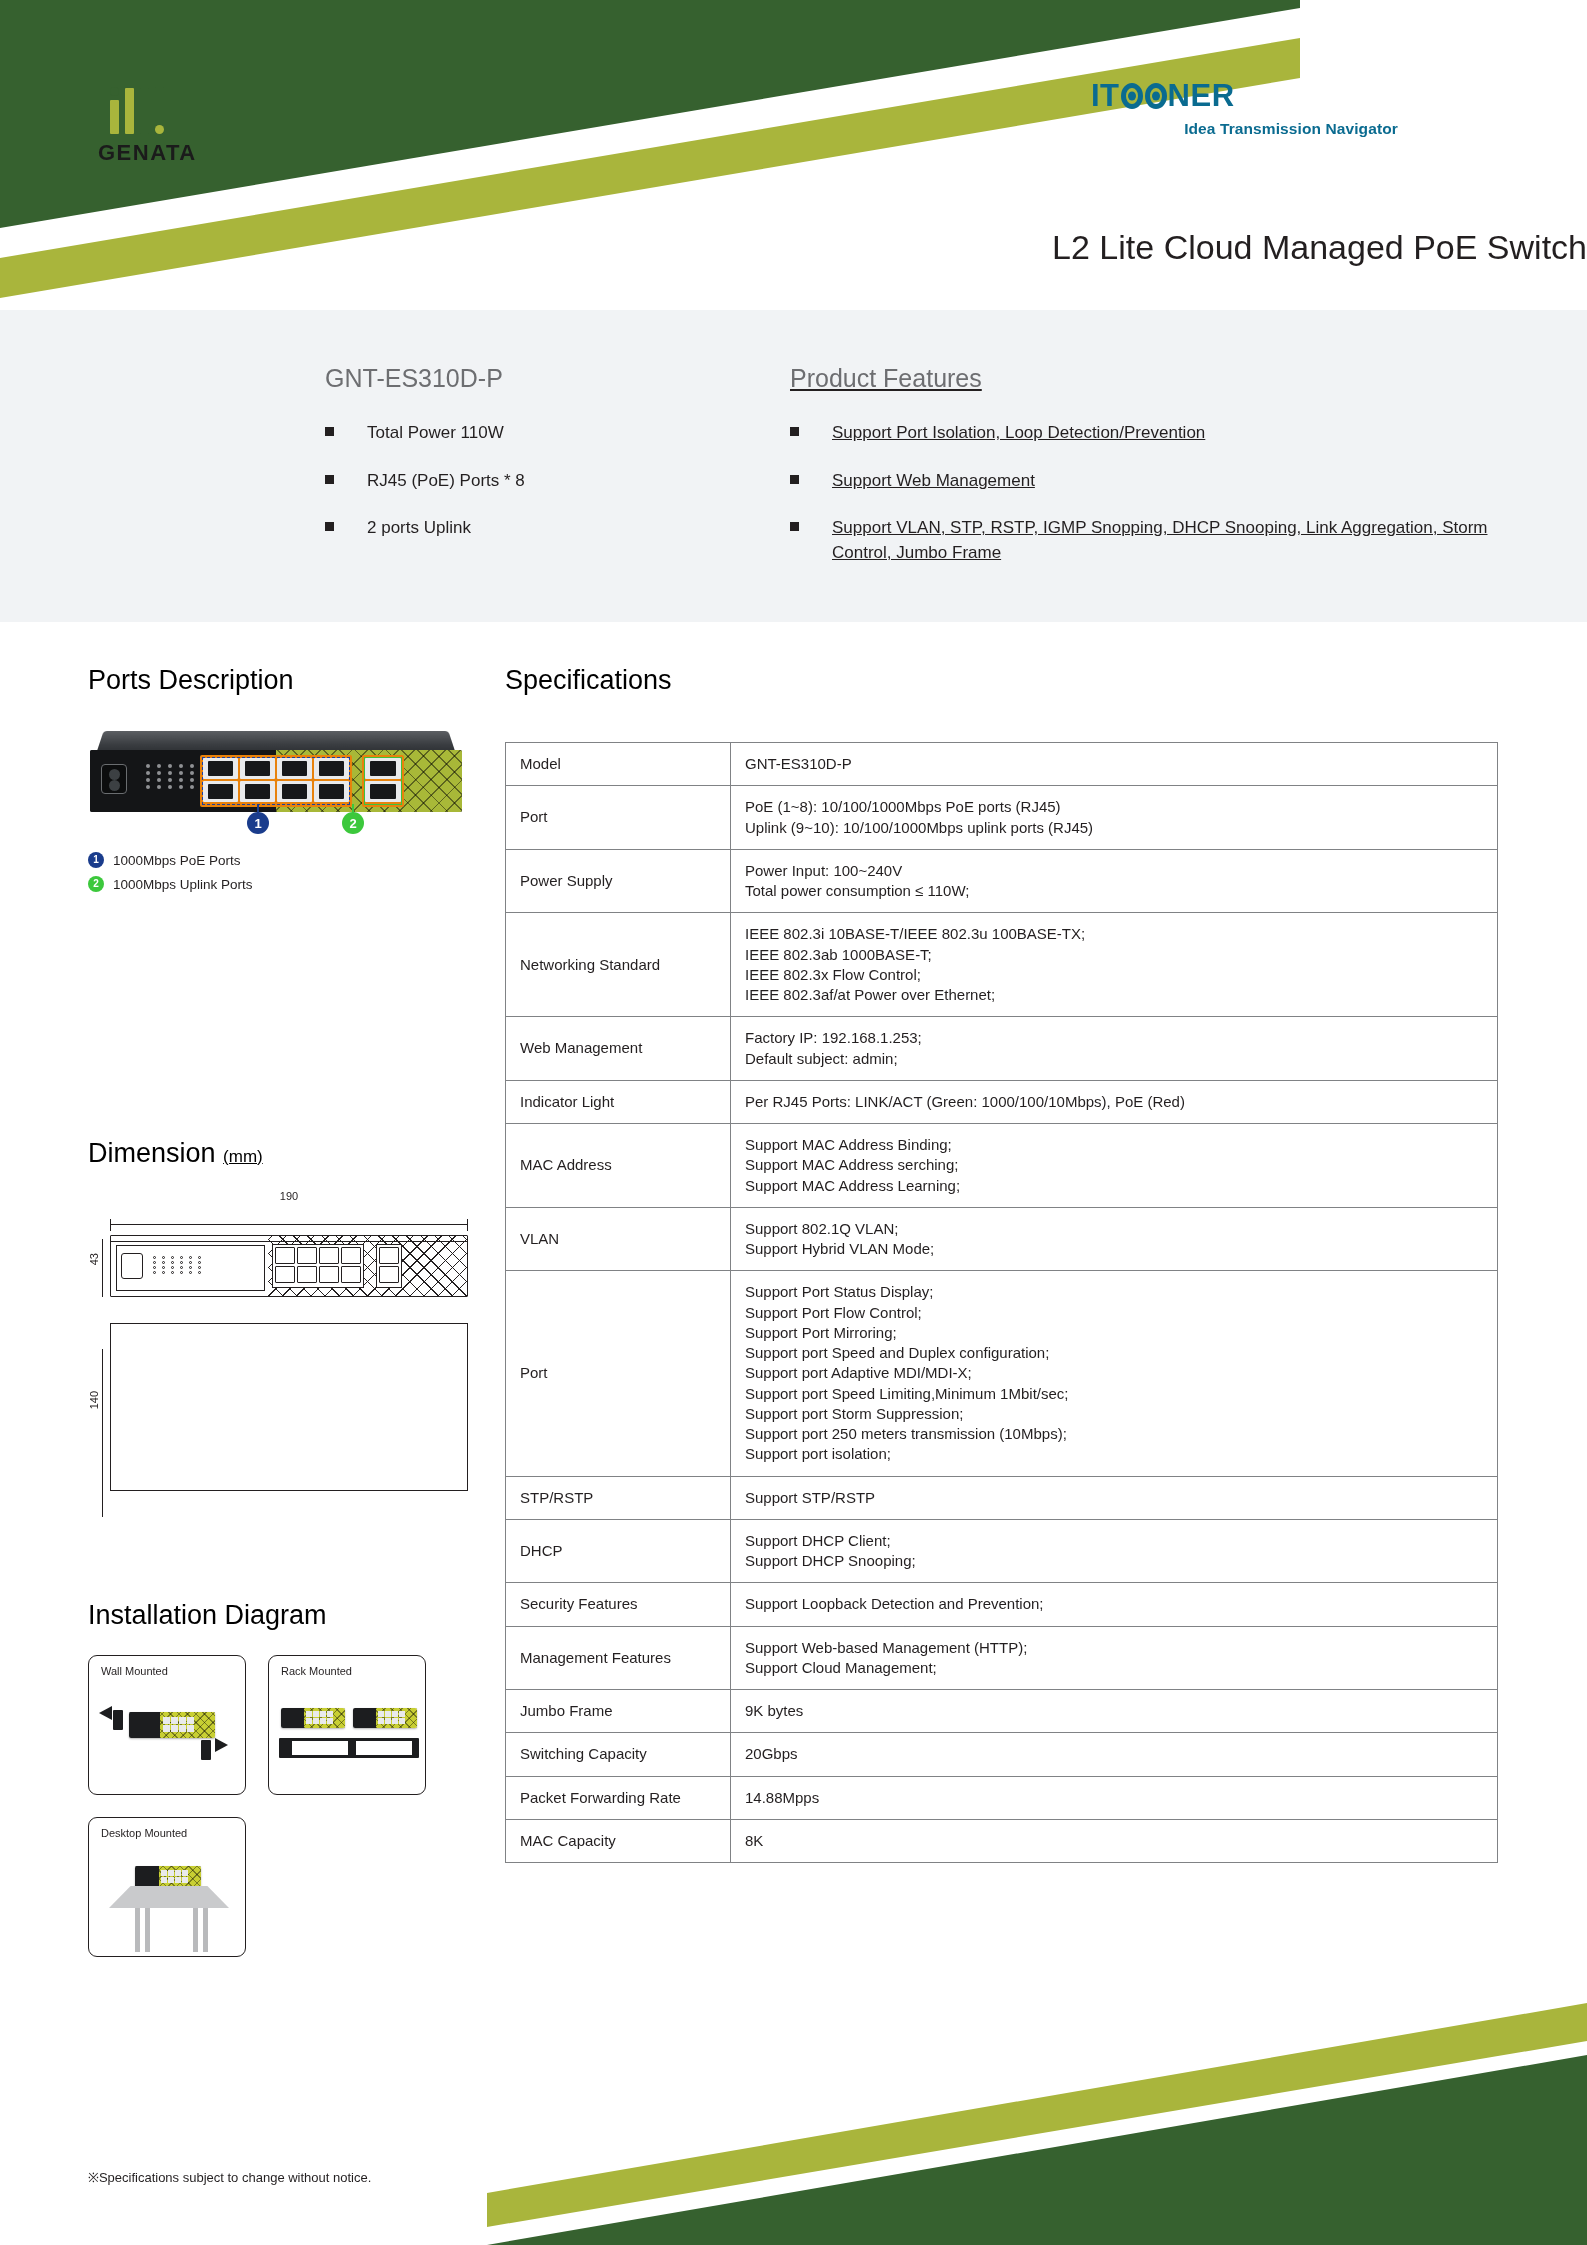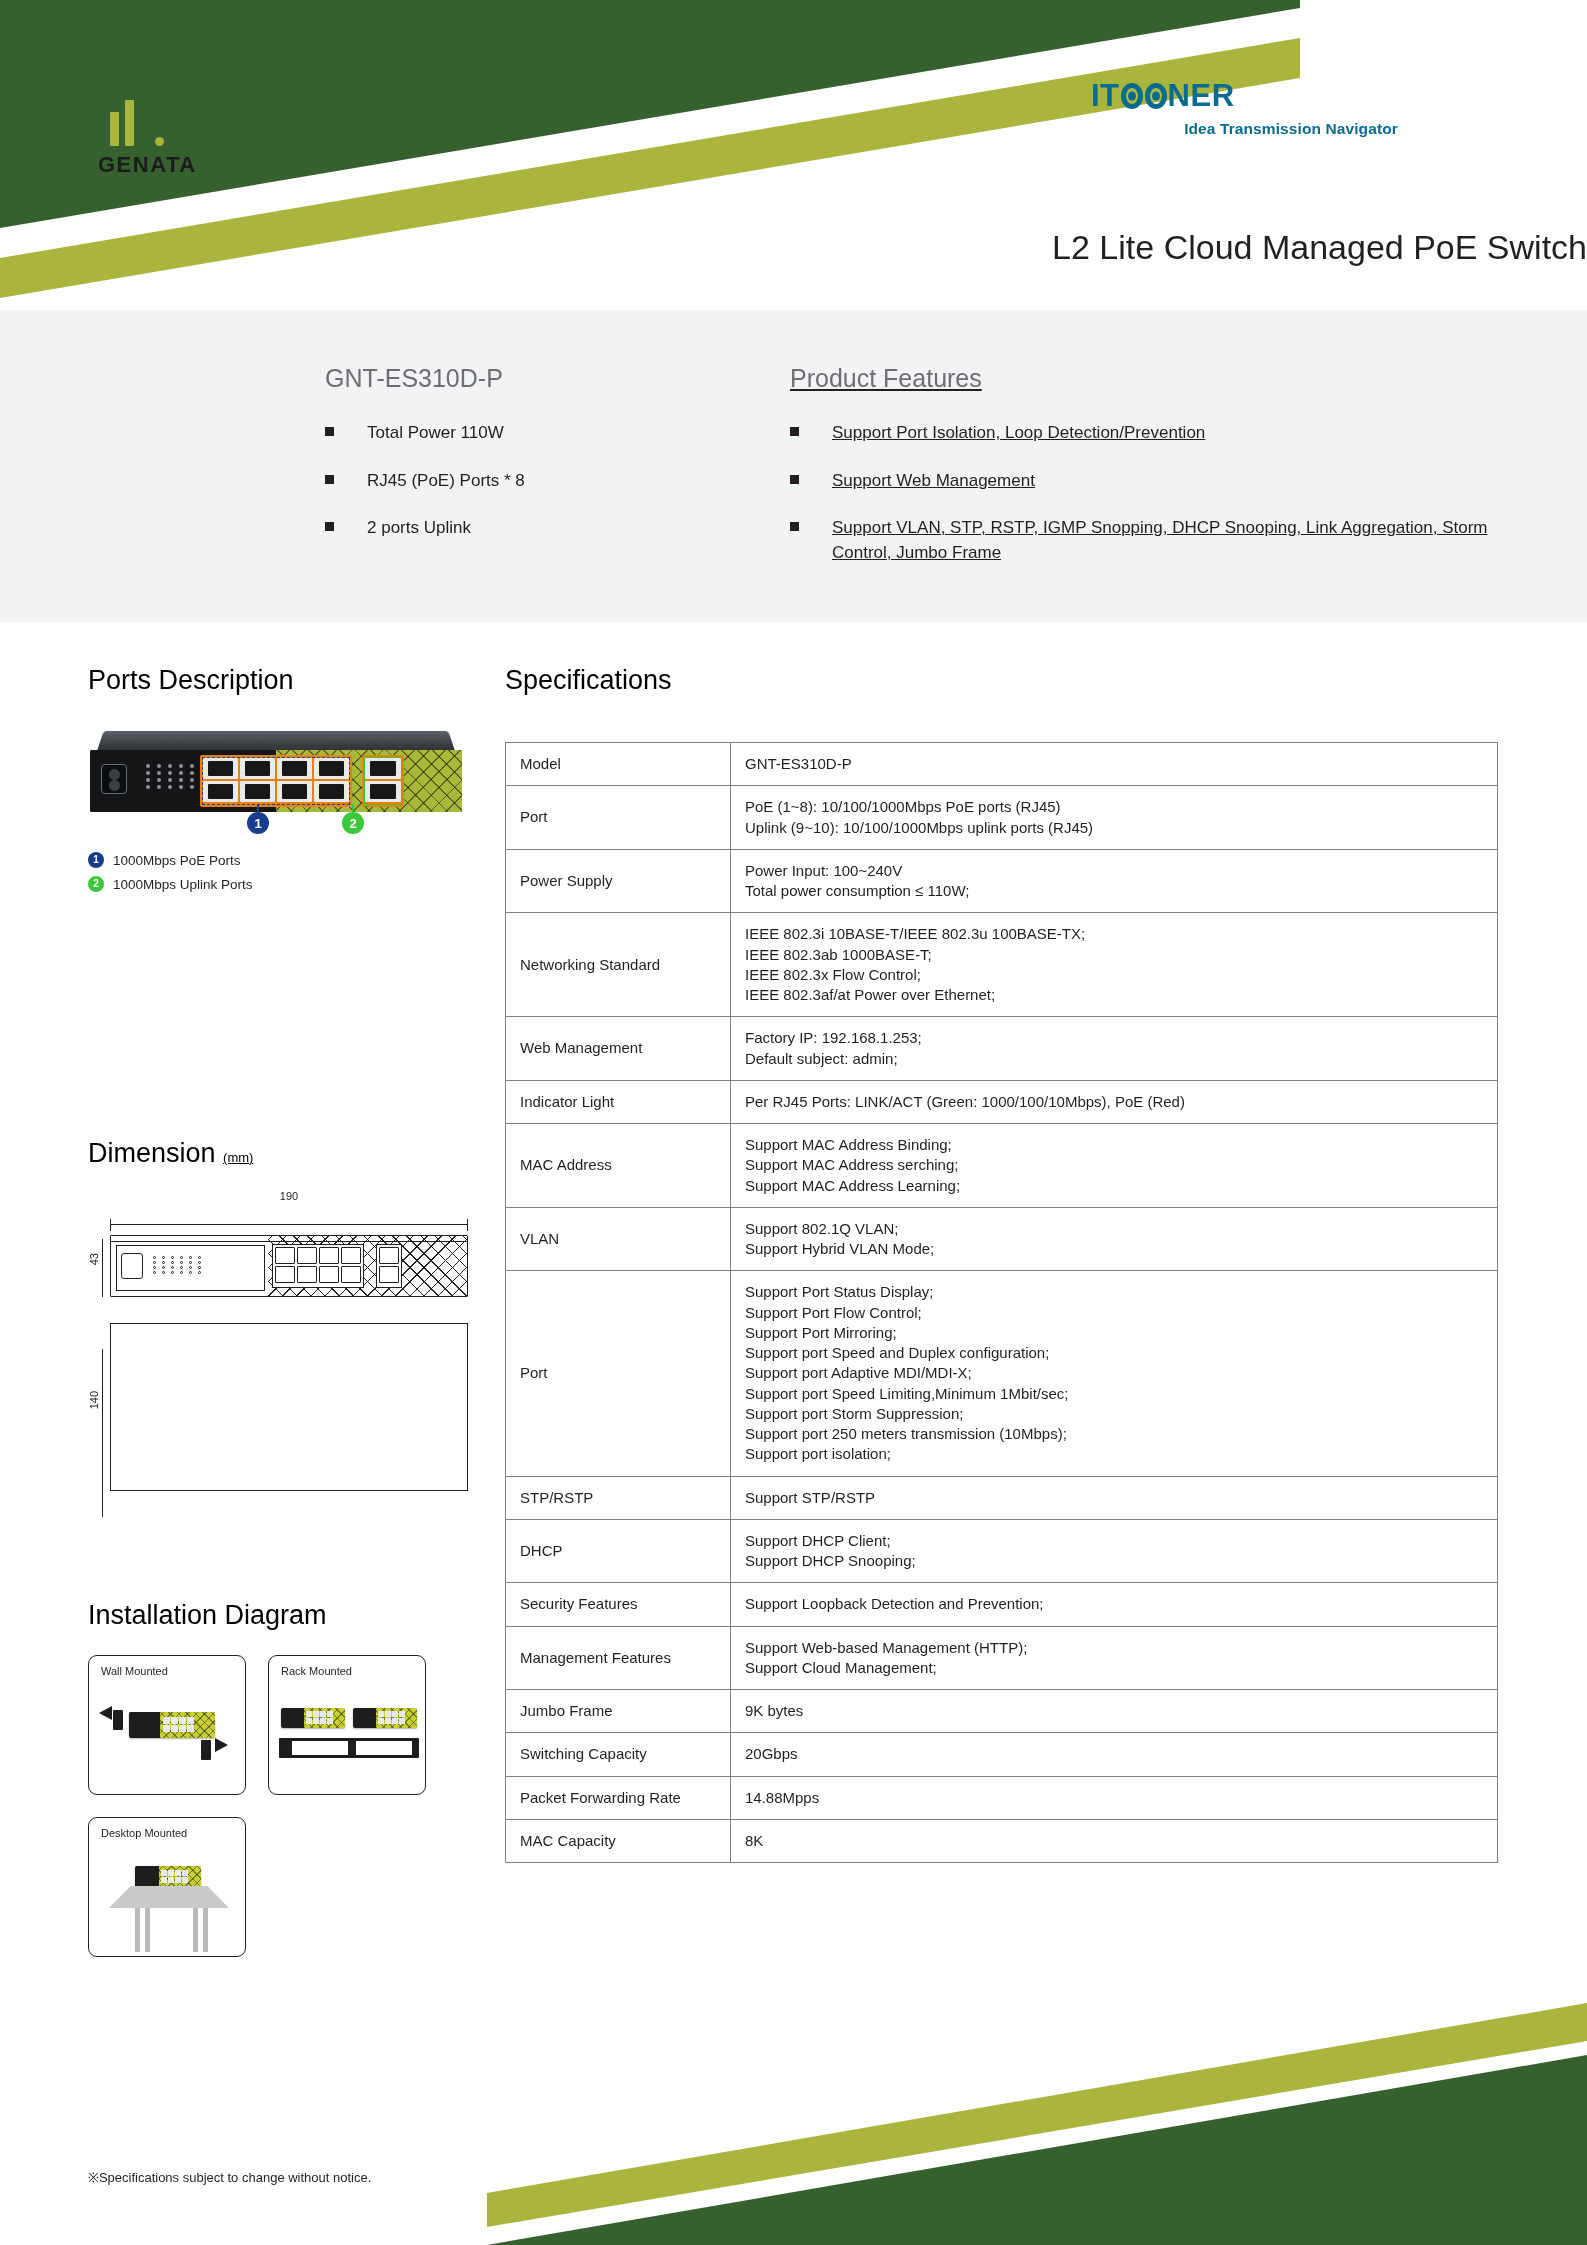--- a/index.html
+++ b/index.html
@@ -12,21 +12,21 @@
     color: #231f20;
   }
 
   
   .corner { position: absolute; overflow: hidden; pointer-events: none; }
   .corner-tl { top: 0; left: 0; width: 1300px; height: 320px; }
   .corner-br { bottom: 0; right: 0; width: 1100px; height: 300px; }
 
   
   .logo-genata {
-    position: absolute; left: 96px; top: 90px;
+    position: absolute; left: 96px; top: 78px;
     width: 150px;
   }
   .logo-bars { height: 56px; display: flex; align-items: flex-end; gap: 6px; padding-left: 14px; }
   .lb { width: 9px; border-radius: 1px; }
   .lb-dotcol { display: flex; flex-direction: column; align-items: center; justify-content: flex-end; height: 100%; gap: 4px; }
   .lb-dot { width: 9px; height: 9px; border-radius: 50%; }
   .logo-genata-name {
     margin-top: 6px; font-size: 22px; font-weight: bold;
     letter-spacing: 1.5px; color: #1b1b1b; padding-left: 2px;
   }
@@ -78,21 +78,21 @@
   }
   .blist li::before {
     content: ""; position: absolute; left: 0; top: 6px;
     width: 9px; height: 9px; background: #231f20;
   }
 
   
   .sec-head {
     font-size: 27px; color: #000000; font-weight: normal;
   }
-  .sec-head .unit { font-size: 13px; text-decoration: underline; }
+  .sec-head .unit { font-size: 17px; text-decoration: underline; }
 
   
   .left-col { position: absolute; left: 88px; top: 665px; width: 400px; }
   #ports-head { margin-bottom: 32px; }
 
   
   .switch-wrap { position: relative; width: 372px; height: 108px; margin-left: 2px; }
   .switch-top {
     position: absolute; left: 6px; top: 0; width: 360px; height: 26px;
     background: linear-gradient(180deg,#5c5f63 0%,#3a3d41 60%,#2b2e31 100%);

